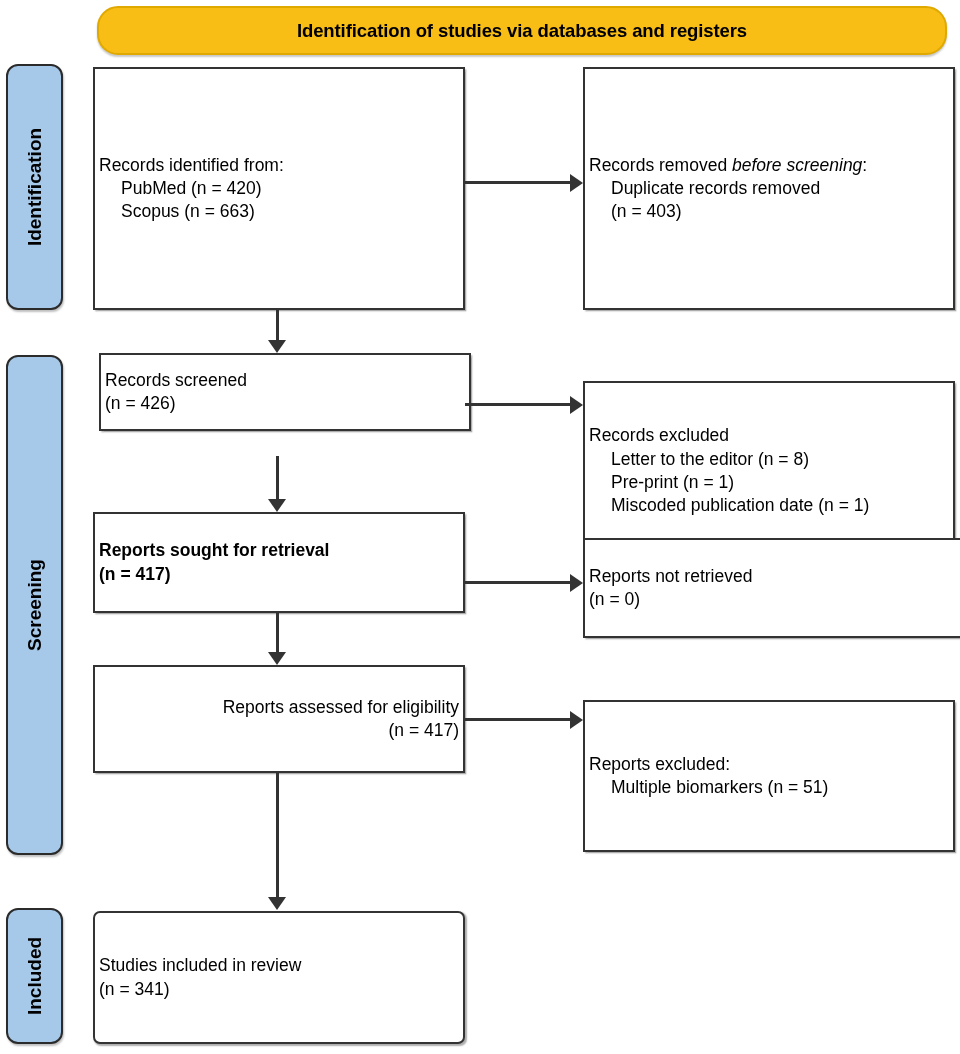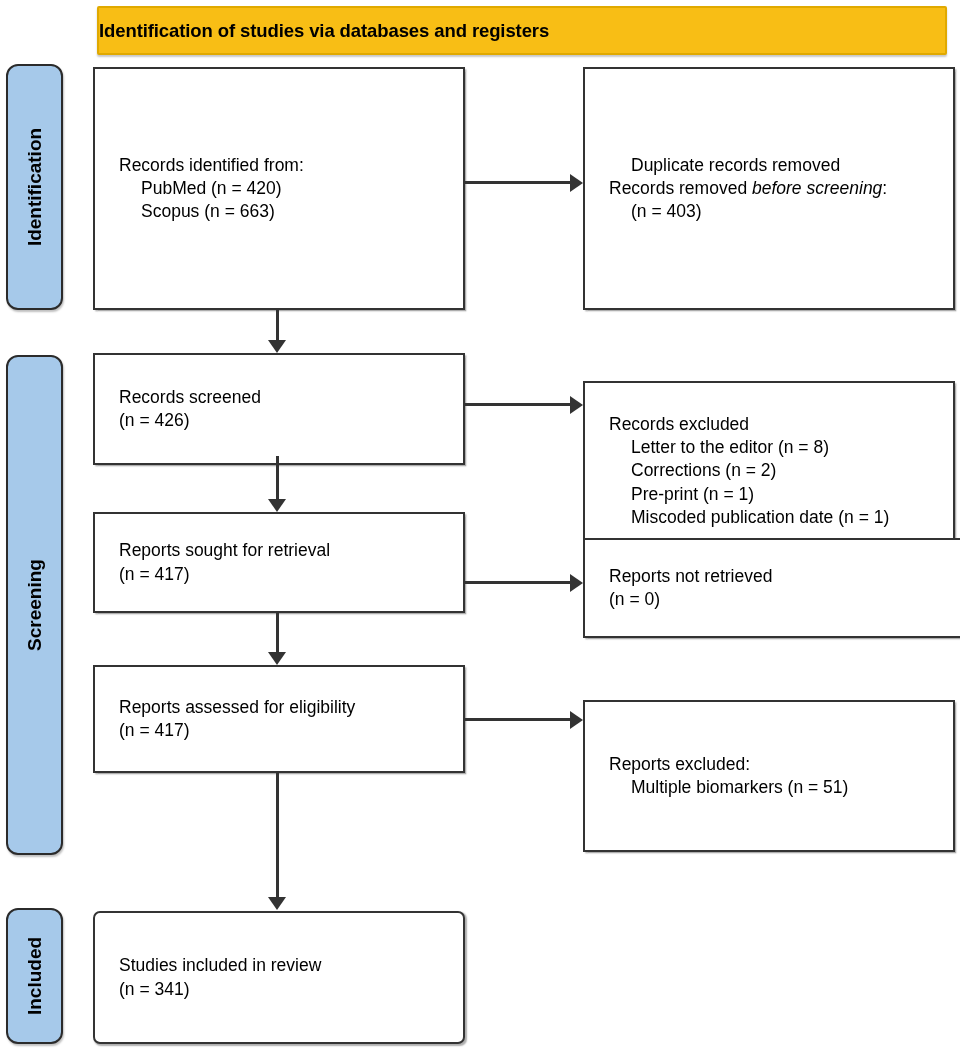--- a/index.html
+++ b/index.html
@@ -20,25 +20,25 @@
 
   
   .banner {
     position: absolute;
     left: 97px;
     top: 6px;
     width: 850px;
     height: 49px;
     background: #F8BE15;
     border: 2px solid #E0A900;
-    border-radius: 2px;
+    border-radius: 21px;
     box-sizing: border-box;
     display: flex;
     align-items: center;
-    justify-content: flex-start;
+    justify-content: center;
     box-shadow: 0 2px 2px rgba(0,0,0,0.22);
   }
   .banner-text {
     font-size: 18.5px;
     font-weight: bold;
     color: #000000;
     letter-spacing: -0.1px;
     white-space: nowrap;
   }
 
@@ -73,35 +73,35 @@
     position: absolute;
     background: #ffffff;
     border: 2.5px solid #333333;
     box-sizing: border-box;
     box-shadow: 1.5px 1.5px 1.5px rgba(0,0,0,0.32);
     display: flex;
     flex-direction: column;
     justify-content: center;
   }
   .box-lines {
-    padding: 0 24px;
+    padding: 0 4px;
     font-size: 17.5px;
     line-height: 1.33;
     color: #000000;
   }
   .ln { white-space: nowrap; }
   .ln.wrap { white-space: normal; }
   .ind { padding-left: 22px; }
   .it { font-style: italic; }
 
   
   #box-identified   { left: 93px; top: 67px;  width: 372px; height: 243px; }
-  #box-screened     { left: 93px; top: 353px; width: 372px; height: 112px; justify-content: center; }
-  #box-sought       { left: 93px; top: 512px; width: 372px; height: 101px; }
-  #box-assessed     { left: 93px; top: 665px; width: 372px; height: 108px; }
+  #box-screened     { left: 99px; top: 353px; width: 372px; height: 78px; justify-content: center; }
+  #box-sought       { left: 93px; top: 512px; width: 372px; height: 101px; font-weight: bold; }
+  #box-assessed     { left: 93px; top: 665px; width: 372px; height: 108px; text-align: right; }
   #box-included     { left: 93px; top: 911px; width: 372px; height: 133px; border-radius: 7px; }
 
   
   #box-removed      { left: 583px; top: 67px;  width: 372px; height: 243px; }
   #box-rec-excluded { left: 583px; top: 337px; width: 372px; height: 180px; margin-top: 44px; }
   #box-not-retr     { left: 583px; top: 538px; width: 404px; height: 100px; }
   #box-rep-excluded { left: 583px; top: 668px; width: 372px; height: 152px; margin-top: 32px; }
 
   
   .vline {
@@ -202,31 +202,30 @@
 
   <div class="box" id="box-included">
     <div class="box-lines">
       <div class="ln">Studies included in review</div>
       <div class="ln">(n = 341)</div>
     </div>
   </div>
 
   <div class="box" id="box-removed">
     <div class="box-lines">
+      <div class="ln wrap"><span>Records removed </span><span class="it">before screening</span><span>:</span></div>
       <div class="ln ind">Duplicate records removed</div>
-      <div class="ln wrap"><span>Records removed </span><span class="it">before screening</span><span>:</span></div>
       <div class="ln ind">(n = 403)</div>
     </div>
   </div>
 
   <div class="box" id="box-rec-excluded">
     <div class="box-lines">
       <div class="ln">Records excluded</div>
       <div class="ln ind">Letter to the editor (n = 8)</div>
-      <div class="ln ind">Corrections (n = 2)</div>
       <div class="ln ind">Pre-print (n = 1)</div>
       <div class="ln wrap ind">Miscoded publication date (n = 1)</div>
     </div>
   </div>
 
   <div class="box" id="box-not-retr">
     <div class="box-lines">
       <div class="ln">Reports not retrieved</div>
       <div class="ln">(n = 0)</div>
     </div>

